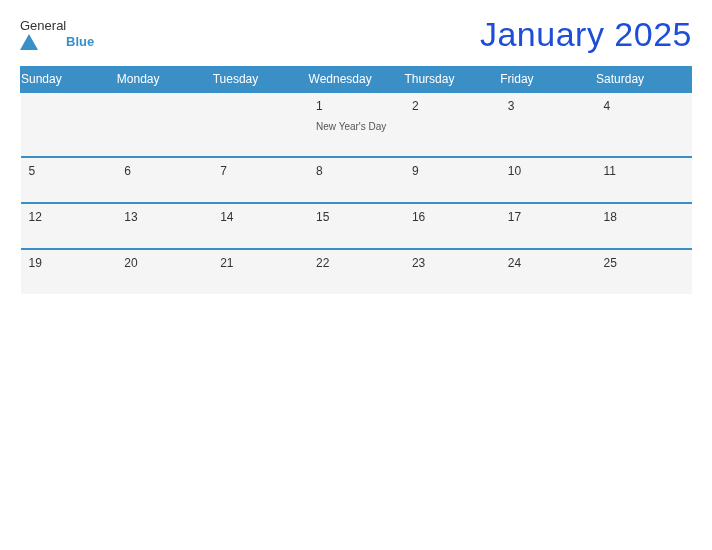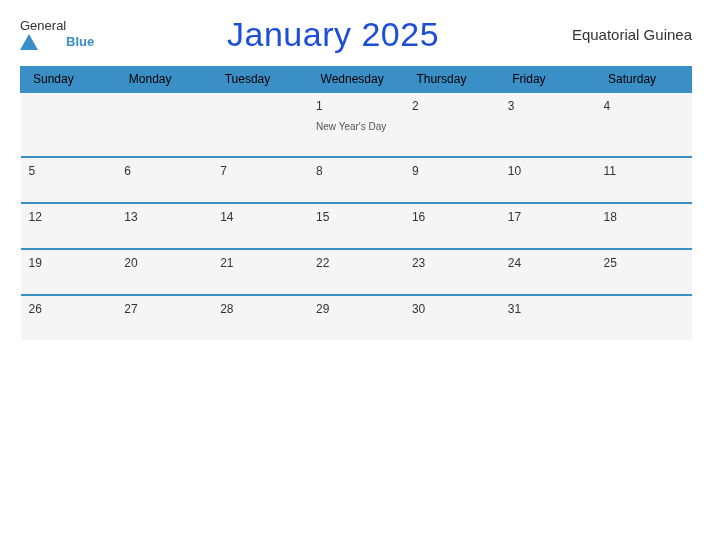--- a/index.html
+++ b/index.html
@@ -77,24 +77,24 @@
     .calendar-table {
       width: 100%;
       border-collapse: collapse;
     }
 
     .calendar-table thead tr {
       background: #3a8fc7;
     }
 
     .calendar-table thead th {
-      color: #000000;
+      color: #ffffff;
       font-size: 12px;
       font-weight: normal;
-      padding: 5px 12px;
+      padding: 5px 0;
       text-align: left;
       border: 1px solid #3a8fc7;
     }
 
     .calendar-table tbody tr {
       background: #f5f5f5;
       border-top: 2px solid #3a8fc7;
     }
 
     .calendar-table tbody td {
@@ -130,21 +130,20 @@
 <div class="calendar-container">
   <div class="header">
     <div class="logo">
       <span class="logo-general">General</span>
       <div class="logo-blue-row">
         <div class="logo-triangle"></div>
         <span class="logo-blue-text">Blue</span>
       </div>
     </div>
     <h1 class="calendar-title">January 2025</h1>
-    <div class="country-label">Equatorial Guinea</div>
   </div>
 
   <table class="calendar-table">
     <thead>
       <tr>
       <th>Sunday</th>
           <th>Monday</th>
           <th>Tuesday</th>
           <th>Wednesday</th>
           <th>Thursday</th>
@@ -233,36 +232,15 @@
           <td>
             <span class="day-num">23</span>
           </td>
           <td>
             <span class="day-num">24</span>
           </td>
           <td>
             <span class="day-num">25</span>
           </td>
         </tr>
-        <tr>
-          <td>
-            <span class="day-num">26</span>
-          </td>
-          <td>
-            <span class="day-num">27</span>
-          </td>
-          <td>
-            <span class="day-num">28</span>
-          </td>
-          <td>
-            <span class="day-num">29</span>
-          </td>
-          <td>
-            <span class="day-num">30</span>
-          </td>
-          <td>
-            <span class="day-num">31</span>
-          </td>
-          <td class="empty"></td>
-        </tr>
       </tbody>
   </table>
 </div>
 
 </body></html>

